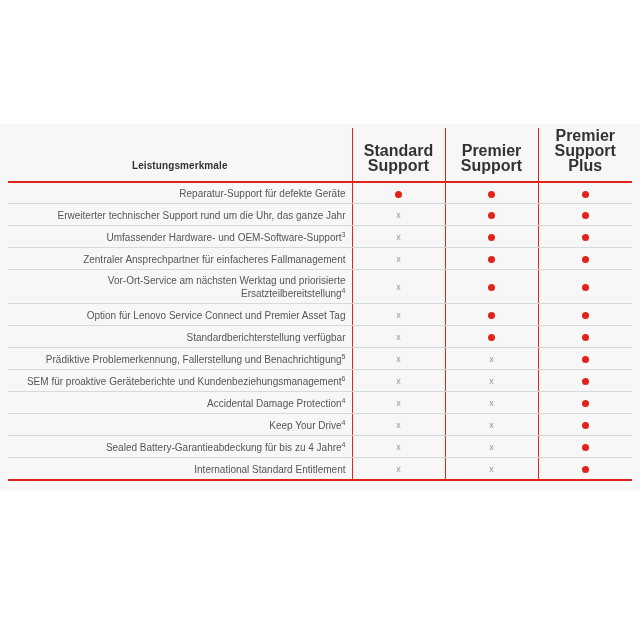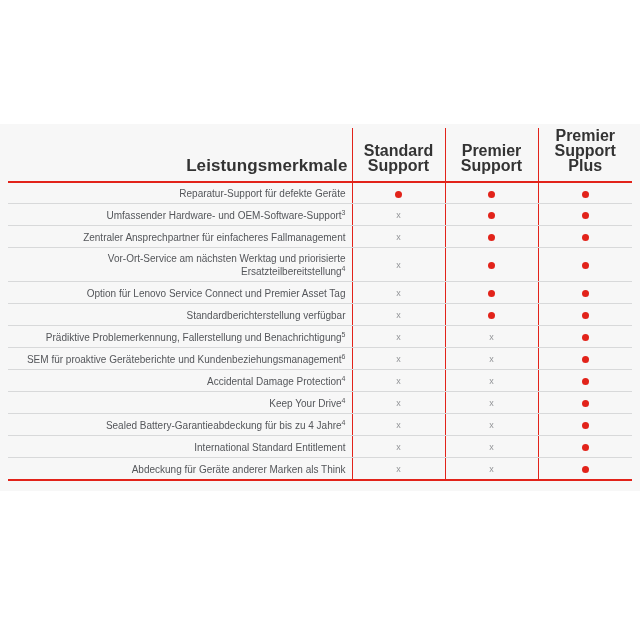--- a/index.html
+++ b/index.html
@@ -28,21 +28,21 @@
   col.c-feature{width:344px;}
   col.c-val{width:93px;}
   col.c-val-last{width:94px;}
   thead th{
     height:45px;vertical-align:bottom;
     font-size:16px;font-weight:bold;color:var(--header-text);
     padding:0 4px 8px 4px;line-height:15px;
     border-bottom:2px solid var(--red);
   }
   thead th.feature-h{
-    text-align:right;font-size:17px;letter-spacing:0.1px;
+    text-align:center;font-size:10px;letter-spacing:0.1px;
   }
   thead th.val-h{
     text-align:center;border-left:1px solid var(--red);
   }
   tbody td{
     font-size:10px;color:var(--text);line-height:13px;
     padding:4px 6px 3px 4px;
     border-bottom:1px solid var(--divider);
     vertical-align:middle;
     text-align:right;
@@ -88,20 +88,26 @@
         <th class="val-h">
           <div>Premier</div>
           <div>Support Plus</div>
         </th>
       </tr>
     </thead>
     <tbody>
         <tr>
           <td class="feat">Reparatur-Support für defekte Geräte</td>
           <td class="val"><span class="dot"></span></td>
+          <td class="val"><span class="dot"></span></td>
+          <td class="val"><span class="dot"></span></td>
+        </tr>
+        <tr>
+          <td class="feat">Erweiterter technischer Support rund um die Uhr, das ganze Jahr</td>
+          <td class="val"><span class="xmark">x</span></td>
           <td class="val"><span class="dot"></span></td>
           <td class="val"><span class="dot"></span></td>
         </tr>
         <tr>
           <td class="feat">Umfassender Hardware- und OEM-Software-Support<sup>3</sup></td>
           <td class="val"><span class="xmark">x</span></td>
           <td class="val"><span class="dot"></span></td>
           <td class="val"><span class="dot"></span></td>
         </tr>
         <tr>
@@ -157,21 +163,15 @@
           <td class="val"><span class="xmark">x</span></td>
           <td class="val"><span class="xmark">x</span></td>
           <td class="val"><span class="dot"></span></td>
         </tr>
         <tr>
           <td class="feat">International Standard Entitlement</td>
           <td class="val"><span class="xmark">x</span></td>
           <td class="val"><span class="xmark">x</span></td>
           <td class="val"><span class="dot"></span></td>
         </tr>
-        <tr>
-          <td class="feat">Abdeckung für Geräte anderer Marken als Think</td>
-          <td class="val"><span class="xmark">x</span></td>
-          <td class="val"><span class="xmark">x</span></td>
-          <td class="val"><span class="dot"></span></td>
-        </tr>
       </tbody>
   </table>
 </div>
 
 </body></html>

